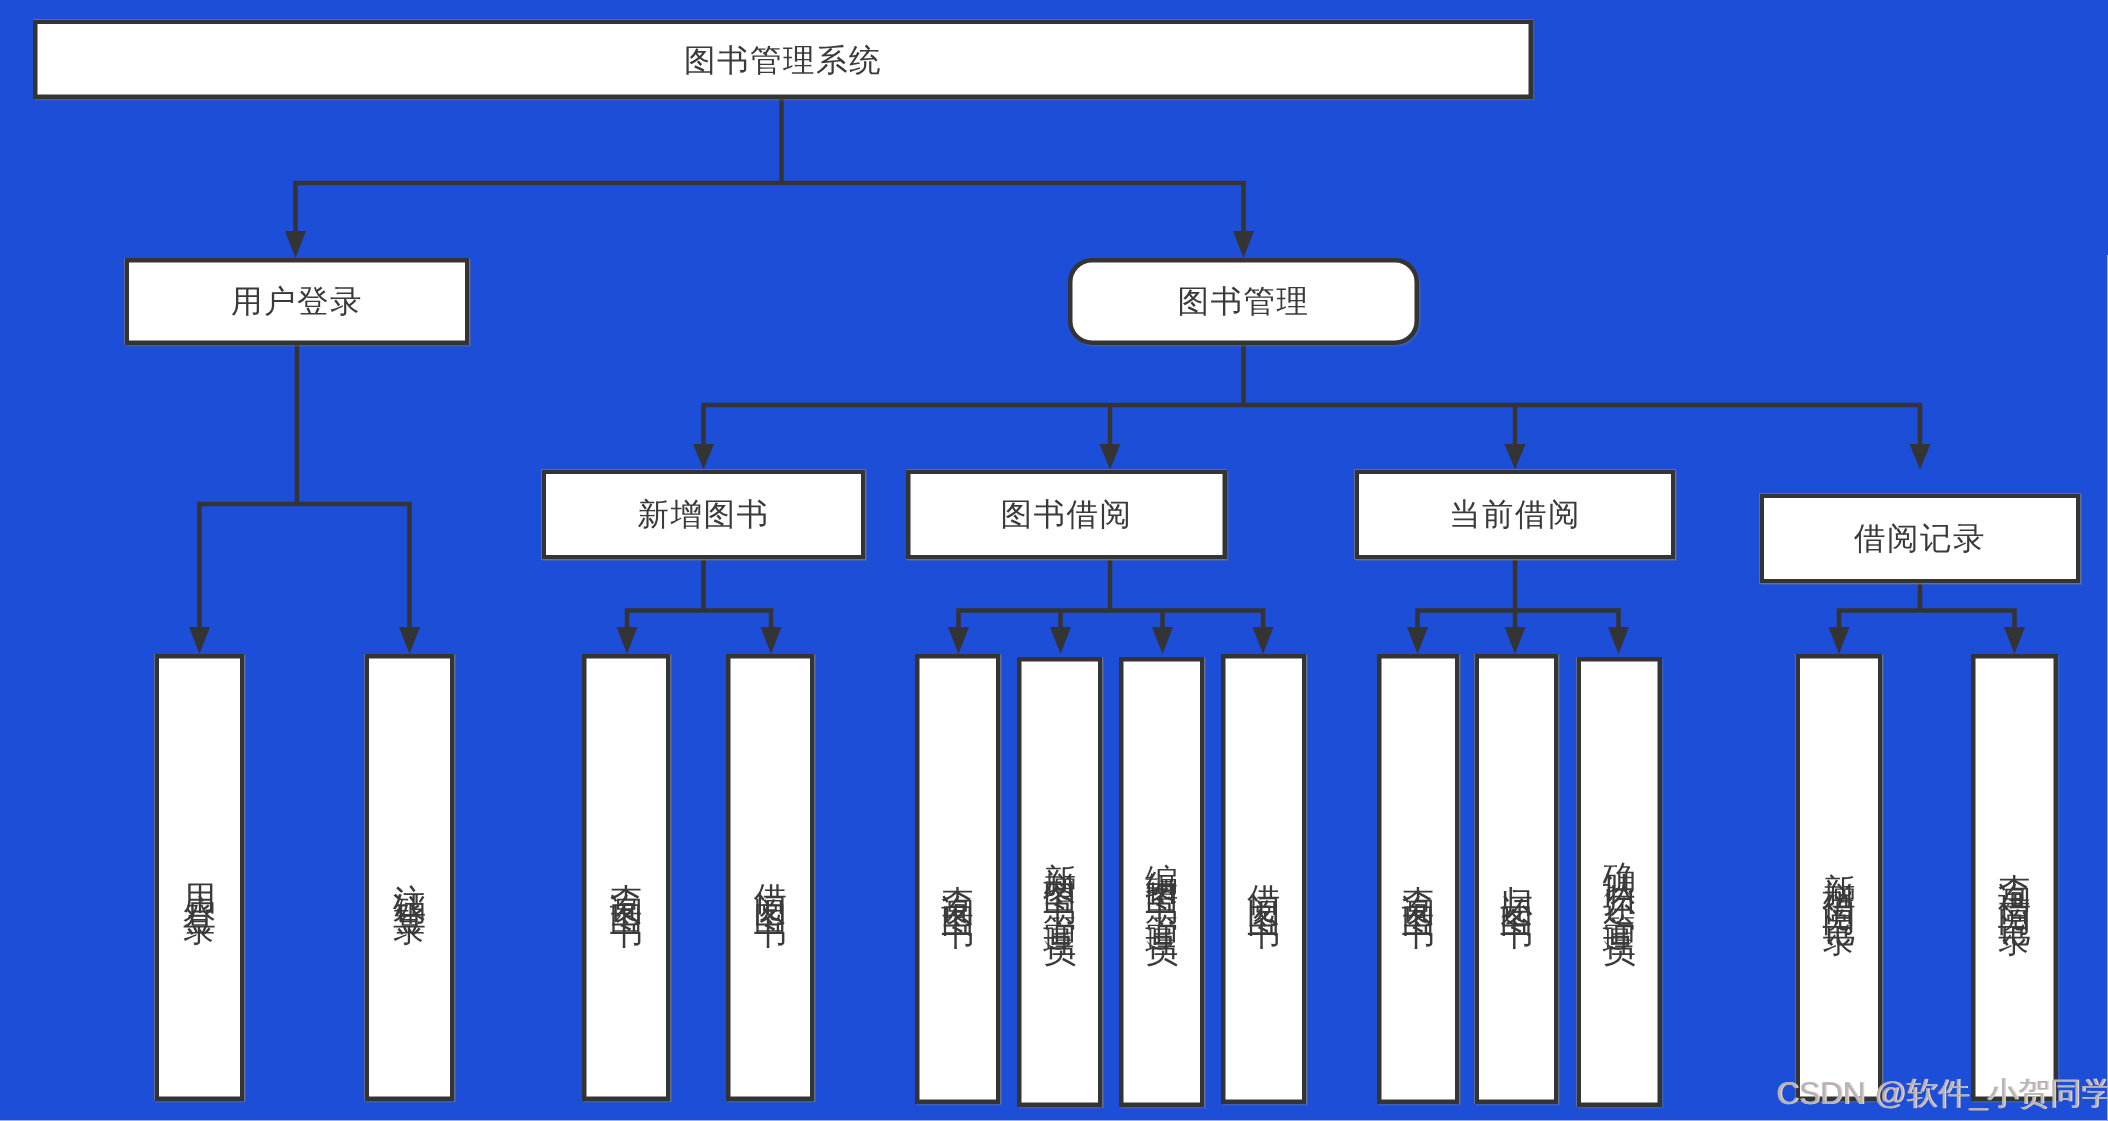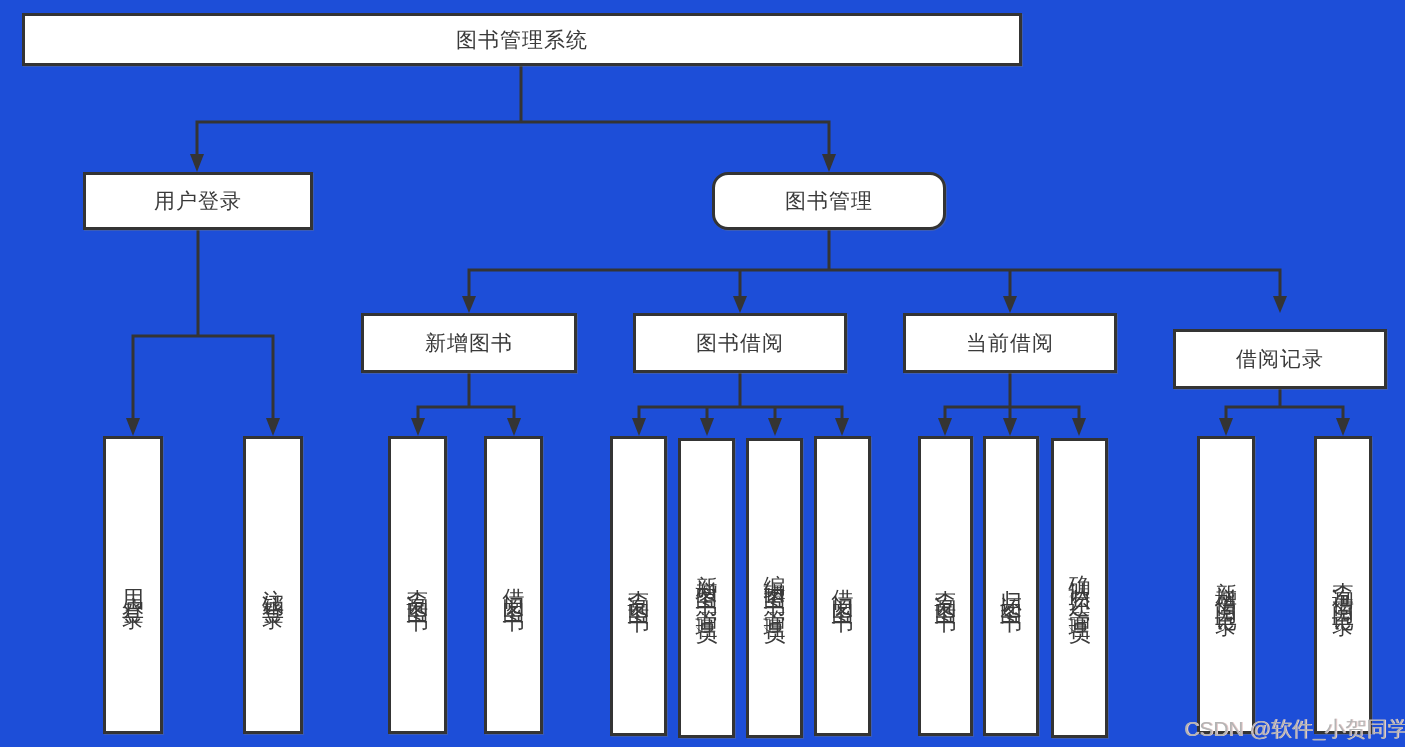--- a/index.html
+++ b/index.html
@@ -114,21 +114,21 @@
   <div class="node node-h" style="left:83px; top:172px; width:230px; height:58px;">
     <span>用户登录</span>
   </div>
   <div class="node node-h" style="left:712px; top:172px; width:234px; height:58px;border-radius:16px;">
     <span>图书管理</span>
   </div>
 
   <div class="node node-h" style="left:361px; top:313px; width:216px; height:60px;">
     <span>新增图书</span>
   </div>
-  <div class="node node-h" style="left:633px; top:313px; width:214px; height:60px;">
+  <div class="node node-h" style="left:604px; top:313px; width:214px; height:60px;">
     <span>图书借阅</span>
   </div>
   <div class="node node-h" style="left:903px; top:313px; width:214px; height:60px;text-align:center;">
     <span>当前借阅</span>
   </div>
   <div class="node node-h" style="left:1173px; top:313px; width:214px; height:60px;margin-top:16px;">
     <span>借阅记录</span>
   </div>
 
   <div class="node node-v" style="left:103px; top:436px; width:60px; height:298px;">

